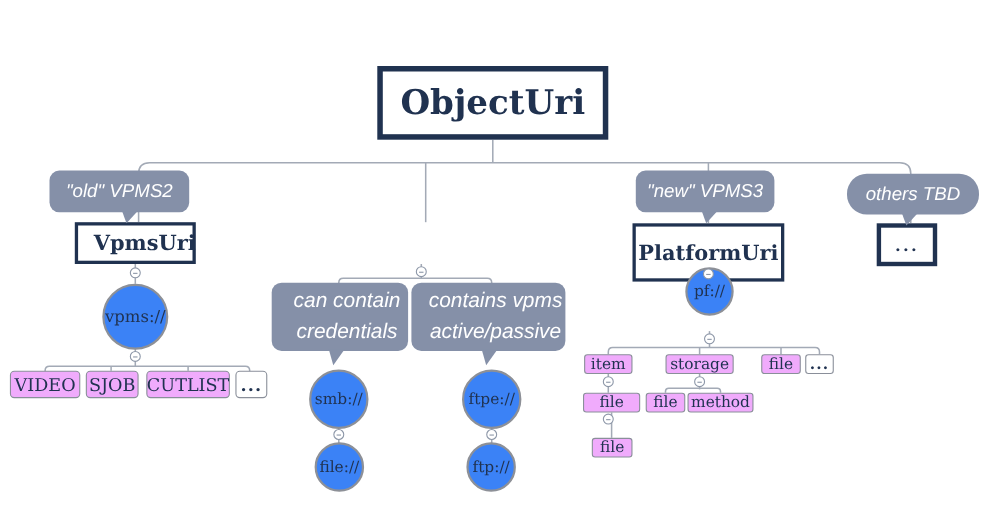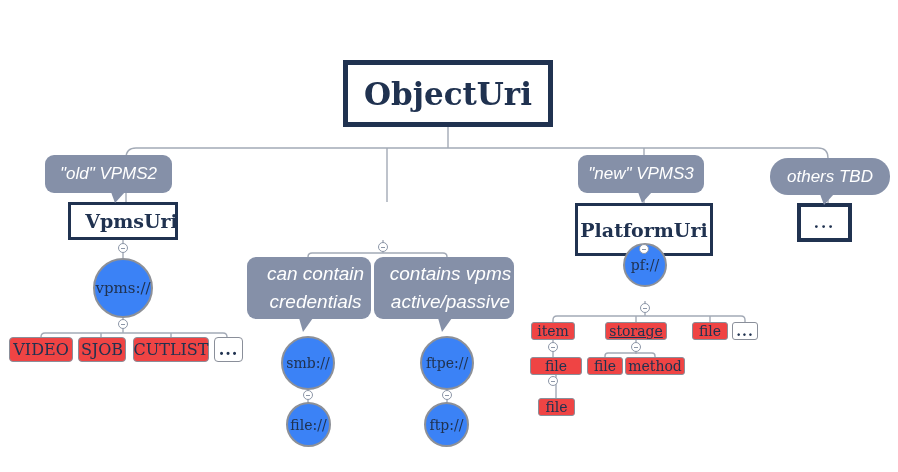--- a/index.html
+++ b/index.html
@@ -37,21 +37,21 @@
 
   
   .circle{
     position:absolute;z-index:2;background:#3b82f6;border:2px solid #8d9097;
     border-radius:50%;display:flex;align-items:center;justify-content:center;
     color:#203250;box-sizing:border-box;font-size:14px;
   }
 
   
   .leaf{
-    position:absolute;z-index:2;background:#ef4444;border:1.5px solid #8a8f9a;
+    position:absolute;z-index:2;background:#f0abfc;border:1.5px solid #8a8f9a;
     border-radius:4px;display:flex;align-items:center;justify-content:center;
     color:#203250;box-sizing:border-box;font-size:16px;
   }
   .leaf.small{font-size:14px;border-radius:3px;}
   .leaf.white{background:#ffffff;font-weight:bold;letter-spacing:1px;}
 
   
   .toggle{
     position:absolute;z-index:4;width:10px;height:10px;border-radius:50%;
     background:#ffffff;border:1px solid #8d97a8;box-sizing:border-box;
@@ -119,21 +119,21 @@
   <div class="circle" style="left:286px;top:402px;width:45px;height:45px;">file://</div>
   <div class="circle" style="left:424px;top:402px;width:45px;height:45px;">ftp://</div>
 
   <div class="callout" style="left:578px;top:155px;width:126px;height:38px;">
     <span>"new" VPMS3</span>
     <span class="tail" style="left:60px;"></span>
   </div>
   <div class="node-box title" style="left:575px;top:203px;width:138px;height:53px;">PlatformUri</div>
   <div class="circle" style="left:623px;top:243px;width:44px;height:44px;">pf://</div>
   <div class="leaf small" style="left:531px;top:322px;width:44px;height:18px;">item</div>
-  <div class="leaf small" style="left:605px;top:322px;width:62px;height:18px;text-decoration:underline;">storage</div>
+  <div class="leaf small" style="left:605px;top:322px;width:62px;height:18px;">storage</div>
   <div class="leaf small" style="left:692px;top:322px;width:36px;height:18px;">file</div>
   <div class="leaf small white" style="left:732px;top:322px;width:26px;height:18px;">...</div>
   <div class="leaf small" style="left:530px;top:357px;width:52px;height:18px;">file</div>
   <div class="leaf small" style="left:587px;top:357px;width:36px;height:18px;">file</div>
   <div class="leaf small" style="left:625px;top:357px;width:60px;height:18px;">method</div>
   <div class="leaf small" style="left:538px;top:398px;width:37px;height:18px;">file</div>
 
   <div class="callout" style="left:770px;top:158px;width:120px;height:37px;border-radius:18px;">
     <span>others TBD</span>
     <span class="tail" style="left:50px;"></span>

